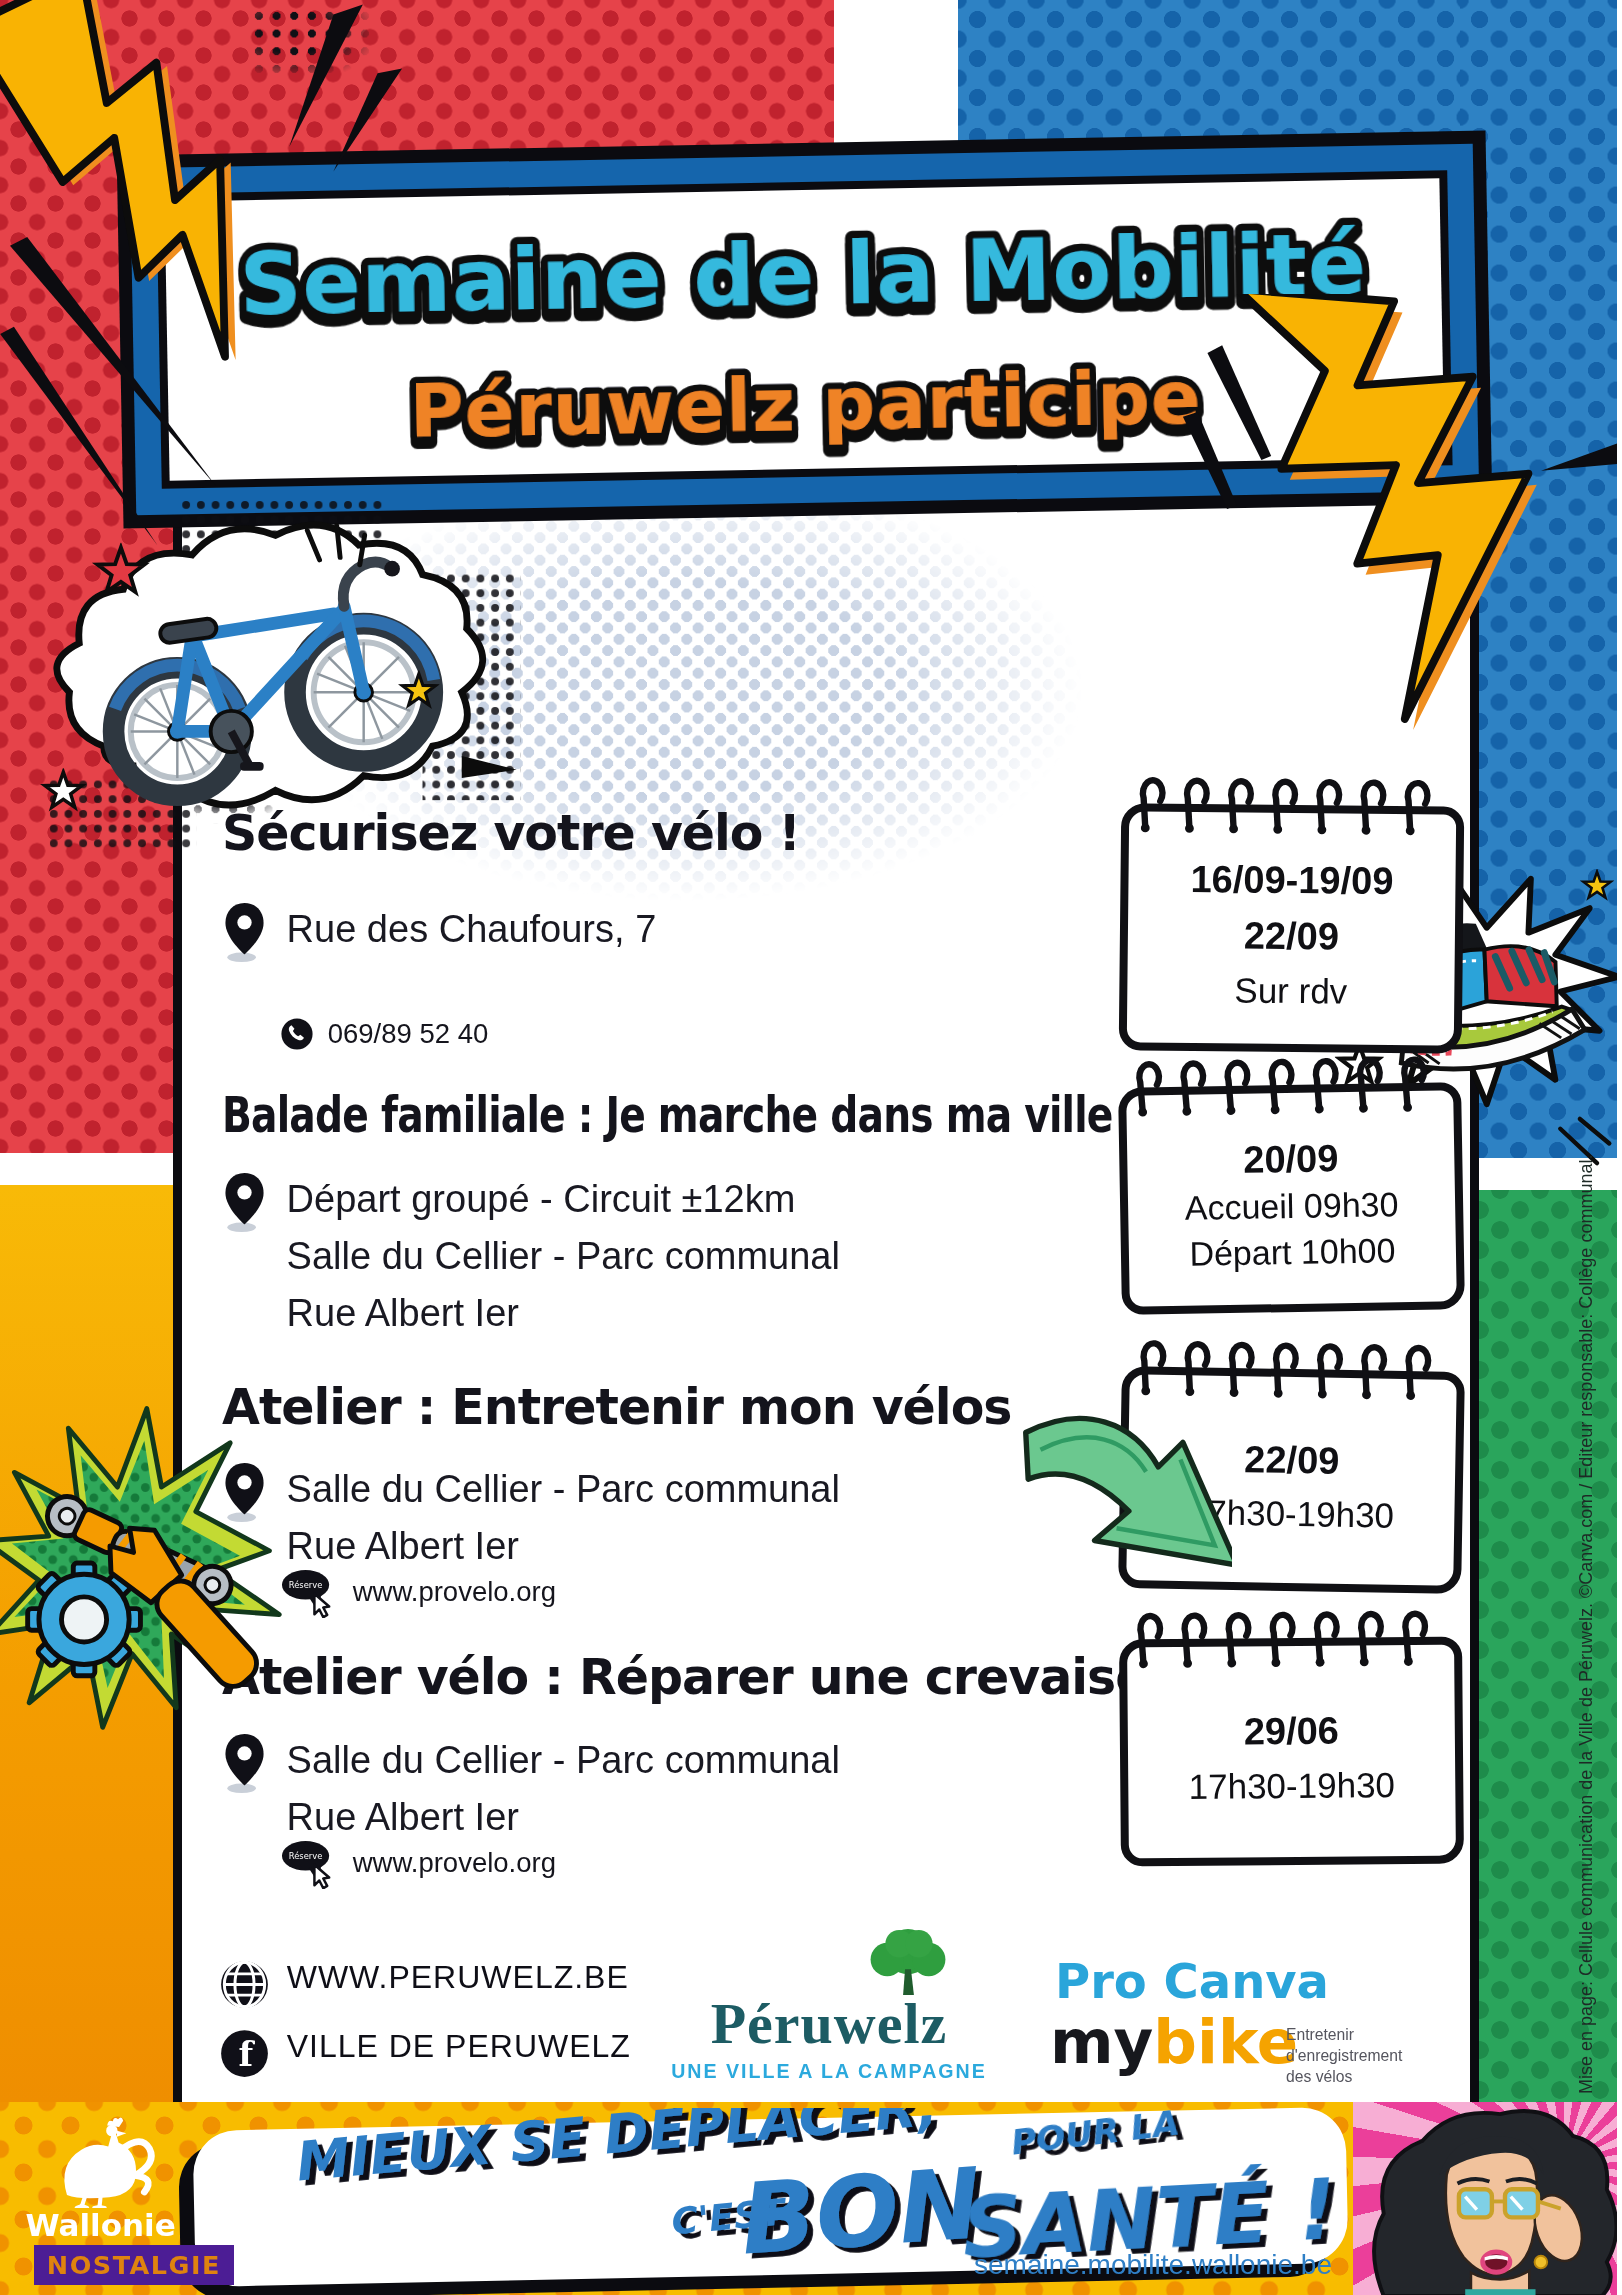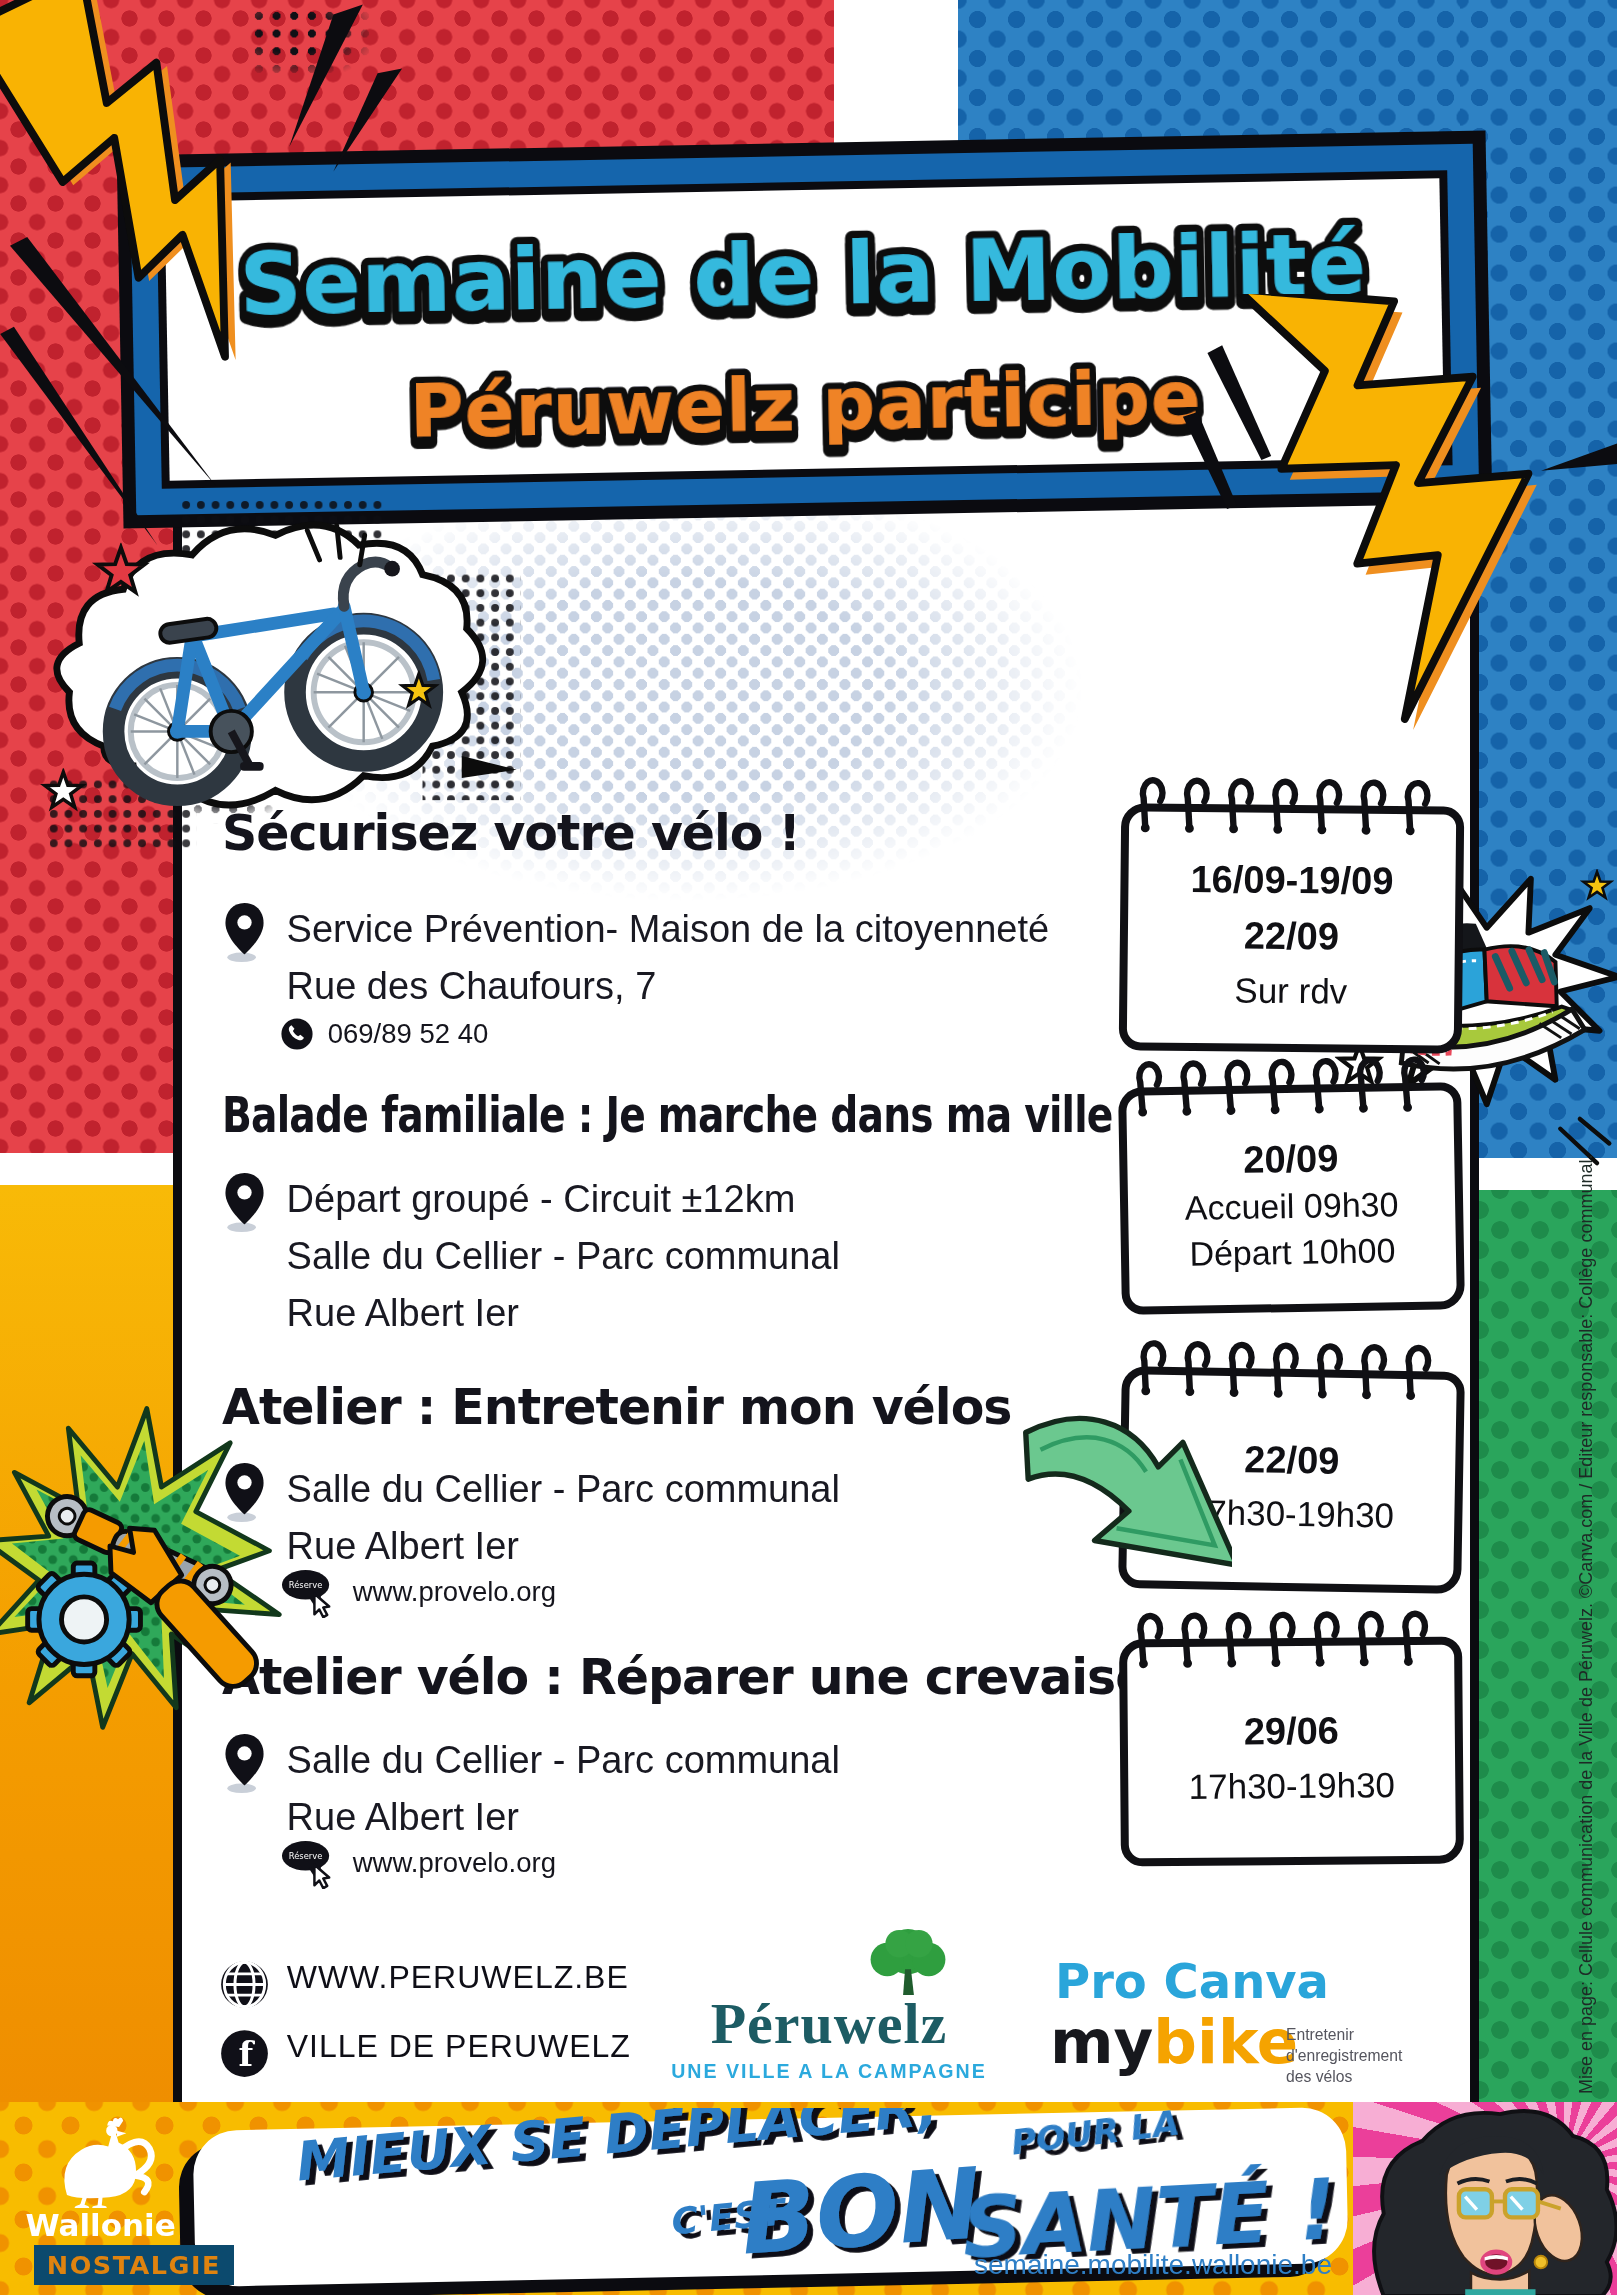--- a/index.html
+++ b/index.html
@@ -73,21 +73,21 @@
   #mybike .my{color:#17181d;} #mybike .bike{color:#f5a300;}
   #mybike-tag{left:1286px;top:2024px;z-index:7;font:400 15.7px/1.35 "Liberation Sans",sans-serif;color:#55555e;}
 
   
   #strip-pink{background:#ee5ba8;
     background-image:repeating-conic-gradient(from 200deg at 78% 32%,#f7aed4 0deg 8deg,#eb3f9a 8deg 16deg);}
   #bubble{left:194px;top:2119px;width:1153px;height:156px;background:#fff;border-radius:44px;
     transform:rotate(-1.2deg);box-shadow:-14.7px 12.8px 0 #0b0b10;z-index:6;}
   #wallonie-txt{left:19.6px;top:2207px;width:162px;text-align:center;z-index:7;
     font:700 31px "DejaVu Sans",sans-serif;color:#fff;}
-  #nostalgie{left:34px;top:2245px;background:#0c4a6e;padding:4.9px 12.8px;z-index:7;}
+  #nostalgie{left:34px;top:2245px;background:#4c1d95;padding:4.9px 12.8px;z-index:7;}
   #nostalgie span{font:800 25.5px "DejaVu Sans",sans-serif;color:#df830f;letter-spacing:1.5px;}
   #mobilite-url{left:974px;top:2249px;z-index:8;font:400 28px "Liberation Sans",sans-serif;color:#2f7fc6;}
 
   #credit{left:1576px;top:2094px;z-index:6;transform:rotate(-90deg);transform-origin:0 0;
     font:400 18px "Liberation Sans",sans-serif;color:#1e2a26;white-space:nowrap;}
 </style>
 </head>
 <body>
 
 <svg width="0" height="0" style="position:absolute" aria-hidden="true">
@@ -232,21 +232,20 @@
   </svg>
 
   <div class="ev-title" style="top:809px;">Sécurisez votre vélo !</div>
   <div class="ev-loc" style="top:901px;">
     <svg class="pin" viewBox="0 0 92 130">
       <ellipse cx="40" cy="118" rx="30" ry="10" fill="#c9cfd8"></ellipse>
       <path d="M46,4 C22,4 6,22 6,46 C6,78 46,112 46,112 C46,112 86,78 86,46 C86,22 70,4 46,4 Z" fill="#101017"></path>
       <circle cx="46" cy="45" r="15" fill="#fff"></circle>
     </svg>
     <div class="loc-lines">
-      <div>Service Prévention- Maison de la citoyenneté</div>
       <div>Rue des Chaufours, 7</div>
     </div>
   </div>
   <div class="ev-contact" style="top:1017px;">
     <svg style="width:34px;height:34px;" viewBox="0 0 24 24">
       <circle cx="12" cy="12" r="11" fill="#101017"></circle>
       <path d="M8.1,5.8 L10.2,8.3 L9.1,9.9 C9.9,11.5 11.2,12.8 12.8,13.6 L14.4,12.5 L16.9,14.6 C16.1,16.2 14.6,16.8 13,16.3 C9.9,15.2 7.5,12.8 6.4,9.7 C5.9,8.1 6.5,6.6 8.1,5.8 Z" fill="#fff"></path>
     </svg>
     <div class="contact-txt">069/89 52 40</div>
   </div>

